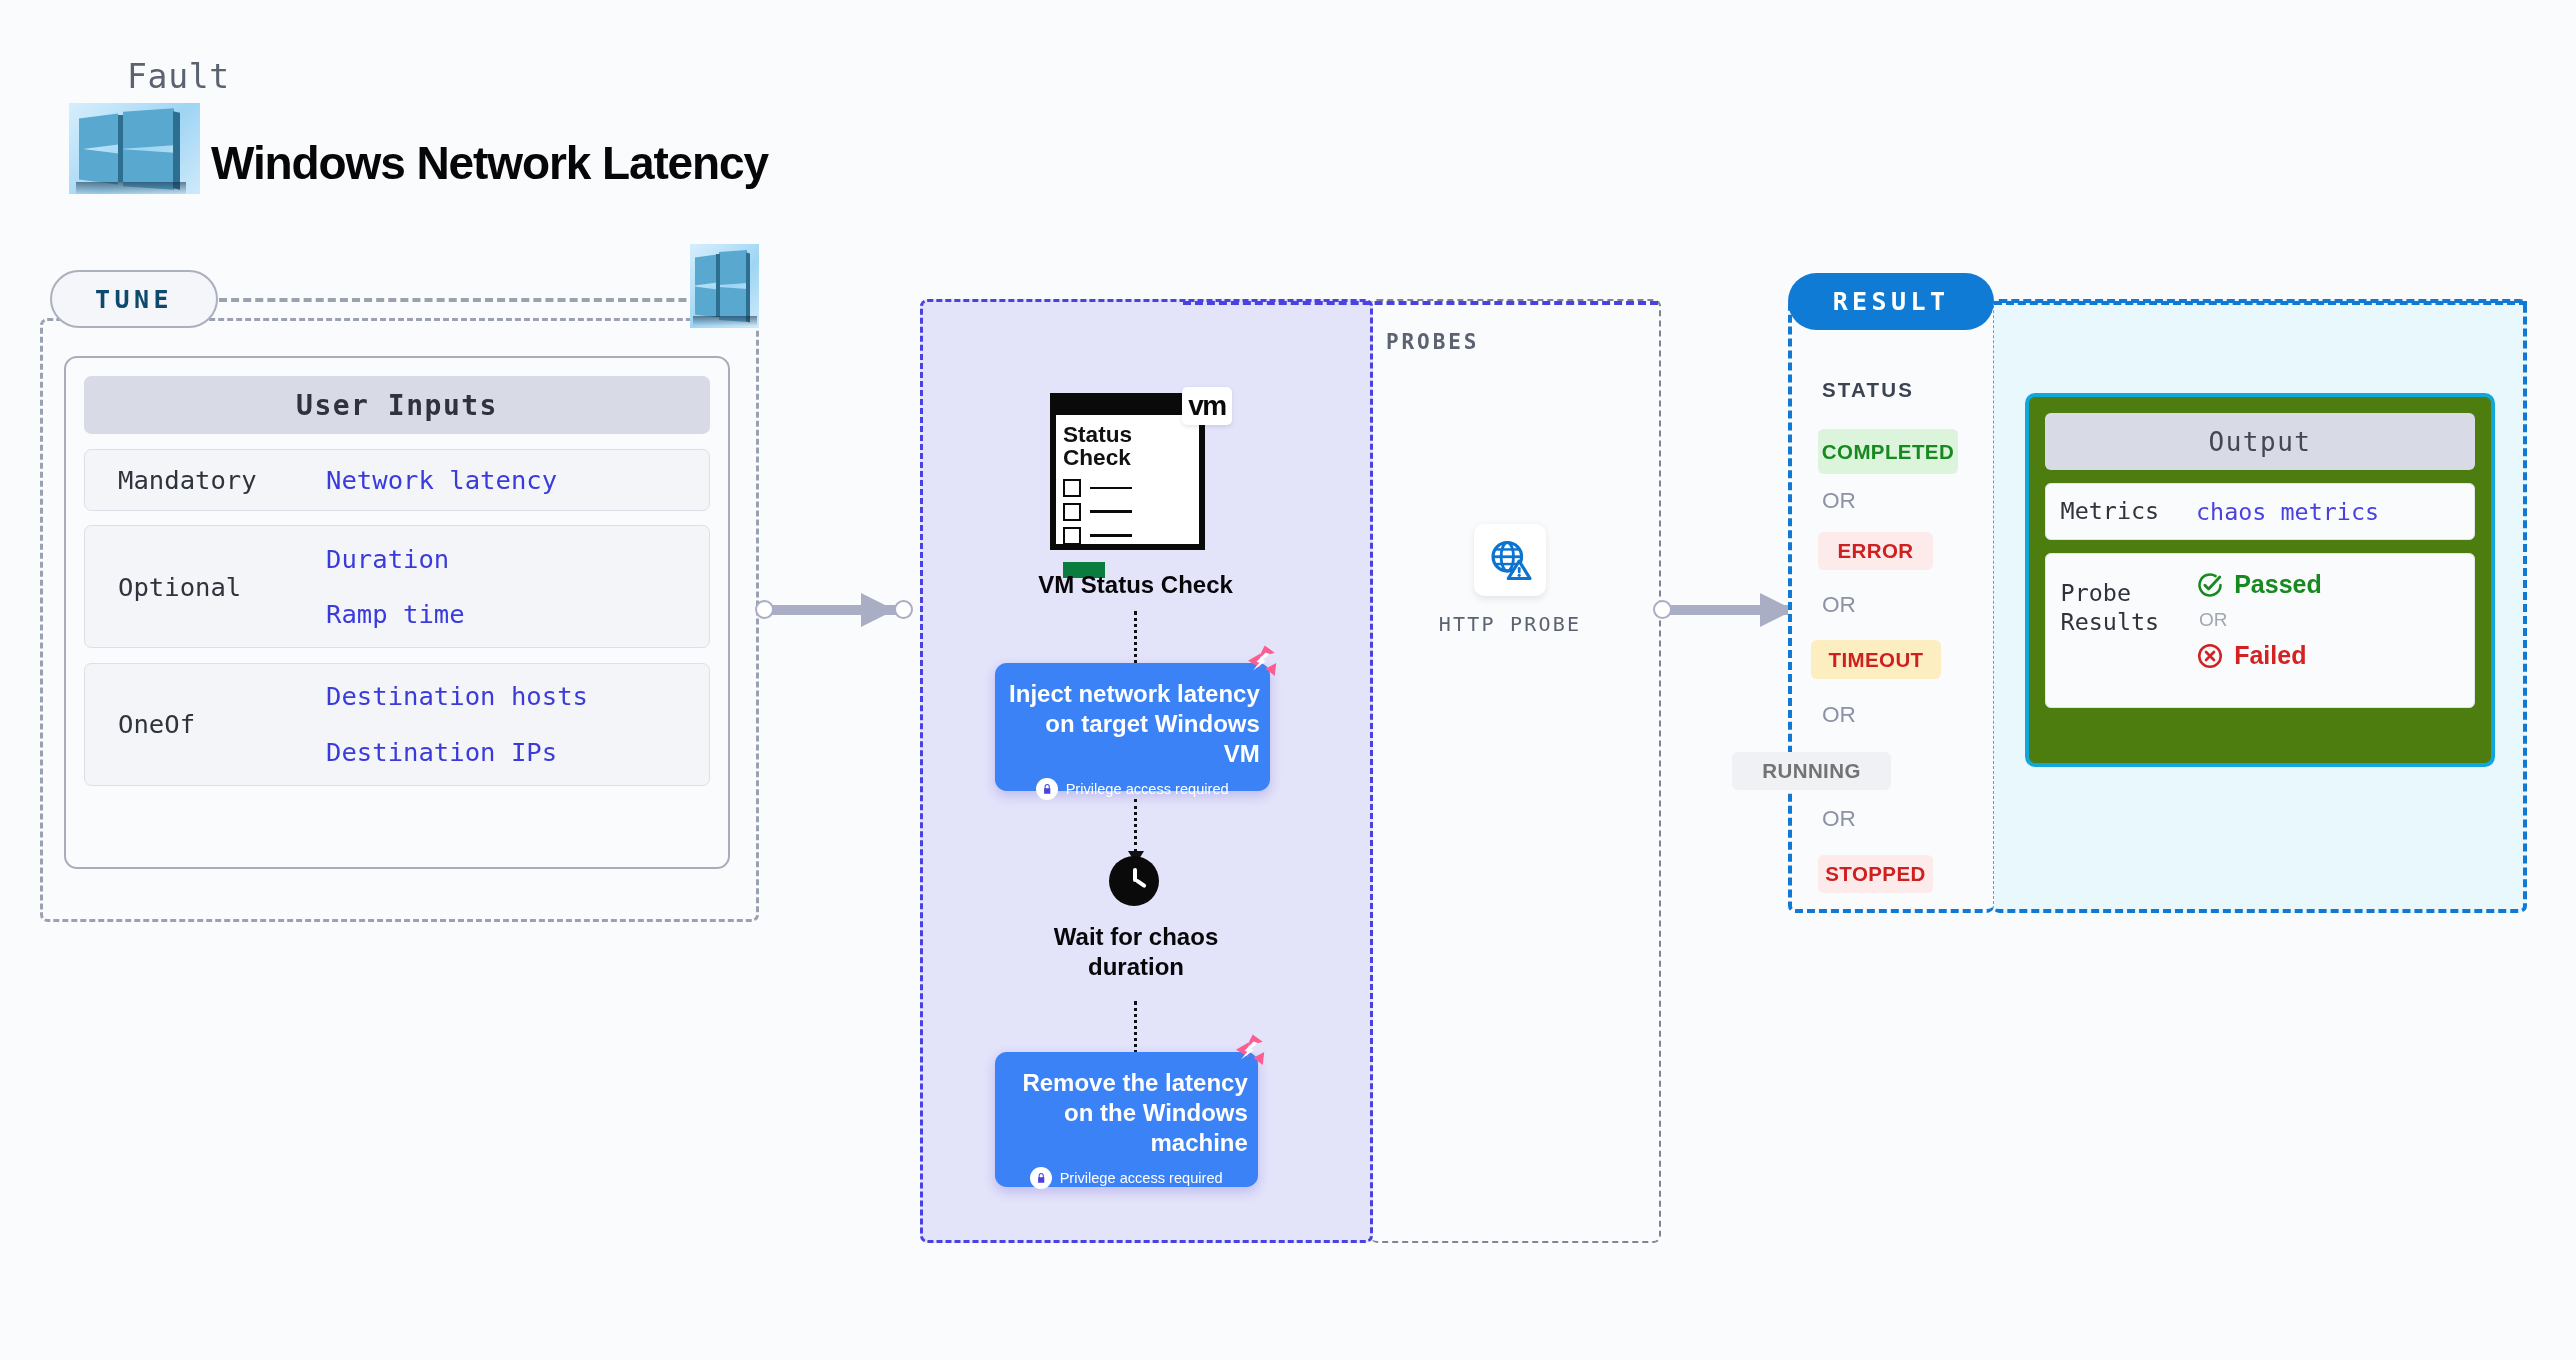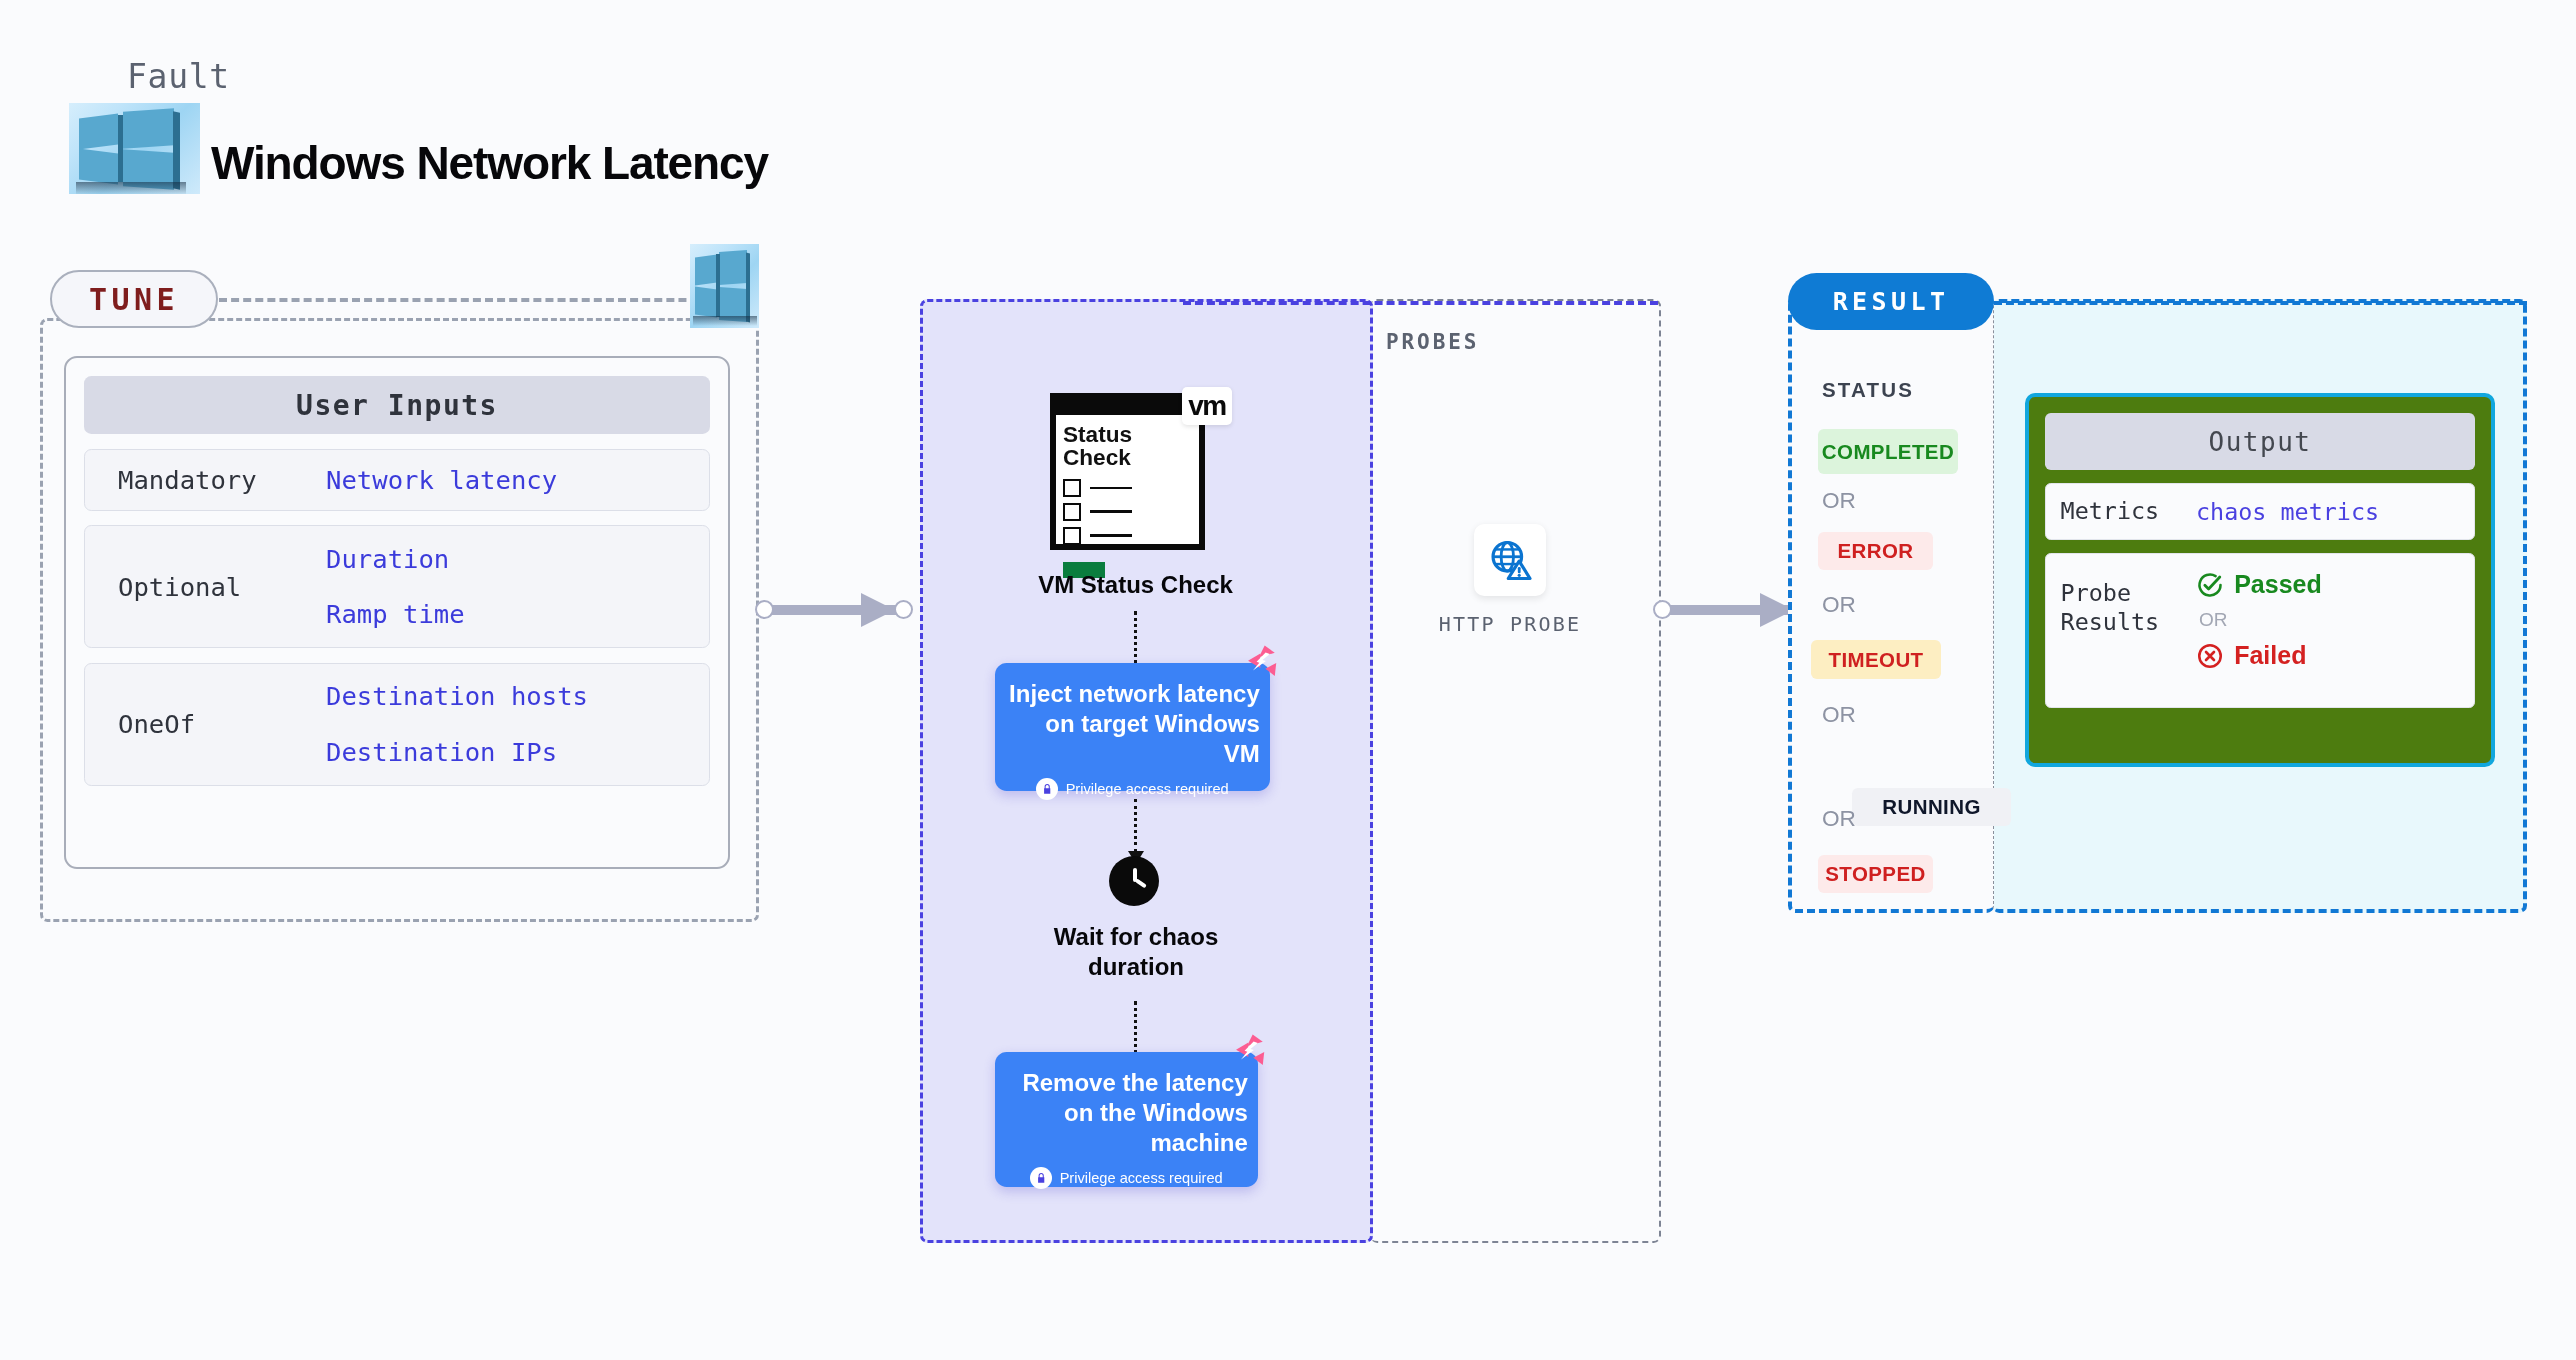--- a/index.html
+++ b/index.html
@@ -39,21 +39,21 @@
     font-family: "DejaVu Sans Mono", monospace;
     font-weight: 700; letter-spacing: 4.4px; border-radius: 730px; z-index: 6;
   }
 
   #tune-region {
     left: 40px; top: 318px; width: 719px; height: 604px;
     border: 3.7px dashed #9aa2b1; background: transparent;
   }
   #tune-label {
     left: 50px; top: 270px; width: 168px; height: 58px;
-    background: #f5f6fa; border: 2.9px solid #aab0bd; color: #7f1d1d; font-size: 30px;
+    background: #f5f6fa; border: 2.9px solid #aab0bd; color: #0c4a6e; font-size: 25px;
   }
   #tune-dash-h {
     position: absolute; left: 219px; top: 298px; width: 540px; height: 0;
     border-top: 4.4px dashed #9aa2b1;
   }
   #tune-win-icon { position: absolute; left: 690px; top: 244px; width: 69px; height: 84px; z-index: 4; }
 
   #inputs-card {
     position: absolute; left: 64px; top: 356px; width: 666px; height: 513px;
     background: #fafbfd; border: 2.9px solid #a8adb9; border-radius: 13px;
@@ -395,21 +395,21 @@
   <div id="result-label" class="region-label">RESULT</div>
 
   <div id="status-title">STATUS</div>
 
   <div class="status-badge" style="left:1818px; top:429px; width:140px; height:45px; background:#dcf4dc; color:#18891f;">COMPLETED</div>
   <div class="or-text" style="left:1822px; top:488px;">OR</div>
   <div class="status-badge" style="left:1818px; top:532px; width:115px; height:38px; background:#fdeaea; color:#cf2020;">ERROR</div>
   <div class="or-text" style="left:1822px; top:592px;">OR</div>
   <div class="status-badge" style="left:1811px; top:640px; width:130px; height:39px; background:#fdeec2; color:#cf2020;">TIMEOUT</div>
   <div class="or-text" style="left:1822px; top:702px;">OR</div>
-  <div class="status-badge" style="left:1852px; top:752px; width:159px; height:38px; background:#f0f1f5; color:#0f172a;margin-top:36px;">RUNNING</div>
+  <div class="status-badge" style="left:1732px; top:752px; width:159px; height:38px; background:#f0f1f5; color:#737373;">RUNNING</div>
   <div class="or-text" style="left:1822px; top:806px;">OR</div>
   <div class="status-badge" style="left:1818px; top:855px; width:115px; height:38px; background:#fdeaea; color:#cf2020;">STOPPED</div>
 
   <div id="output-card">
     <div id="output-head">Output</div>
 
     <div class="out-row">
       <div class="out-label">Metrics</div>
       <div class="out-val">chaos metrics</div>
     </div>

